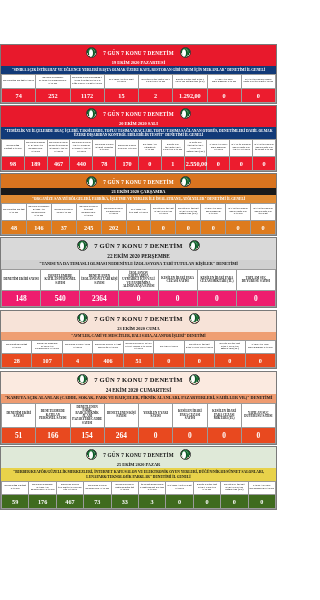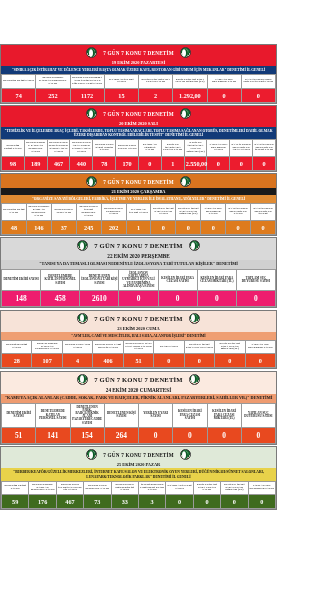--- a/index.html
+++ b/index.html
@@ -275,22 +275,22 @@
         <th class="fs-th-lg">DENETLENEN İZOLASYONA TABİ KİŞİ SAYISI</th>
         <th class="fs-th-lg">İZOLASYON ŞARTLARINA UYMADIĞI İÇİN VALİ VE PANDEMİNA ALINDA BAŞA SAYISI</th>
         <th class="fs-th-lg">KESİLEN İDARİ PARA CEZASI SAYISI</th>
         <th class="fs-th-lg">KESİLEN İDARİ PARA CEZASI MİKTARI (TL)</th>
         <th class="fs-th-lg">TOPLAM SUÇ DUYURUSU SAYISI</th>
       </tr>
         </thead>
       <tbody>
           <tr>
         <td class="fs-td-lg">148</td>
-        <td class="fs-td-lg">458</td>
-        <td class="fs-td-lg">2610</td>
+        <td class="fs-td-lg">540</td>
+        <td class="fs-td-lg">2364</td>
         <td class="fs-td-lg">0</td>
         <td class="fs-td-lg">0</td>
         <td class="fs-td-lg">0</td>
         <td class="fs-td-lg">0</td>
       </tr>
         </tbody>
     </table>
   </div>
 
   <div class="block b-salmon">
@@ -360,21 +360,21 @@
         <th class="fs-th-lg">DENETLENEN KİŞİ SAYISI</th>
         <th class="fs-th-lg">YERİLEN UYARI SAYISI</th>
         <th class="fs-th-lg">KESİLEN İDARİ PARA CEZASI SAYISI</th>
         <th class="fs-th-lg">KESİLEN İDARİ PARA CEZASI MİKTARI (TL)</th>
         <th class="fs-th-lg">YAPILAN SUÇ DUYURUSU SAYISI</th>
       </tr>
         </thead>
       <tbody>
           <tr>
         <td class="fs-td-lg">51</td>
-        <td class="fs-td-lg">141</td>
+        <td class="fs-td-lg">166</td>
         <td class="fs-td-lg">154</td>
         <td class="fs-td-lg">264</td>
         <td class="fs-td-lg">0</td>
         <td class="fs-td-lg">0</td>
         <td class="fs-td-lg">0</td>
         <td class="fs-td-lg">0</td>
       </tr>
         </tbody>
     </table>
   </div>

